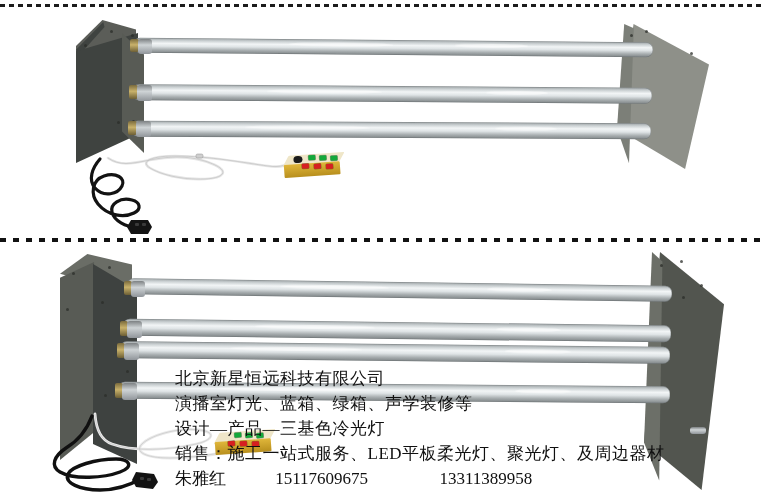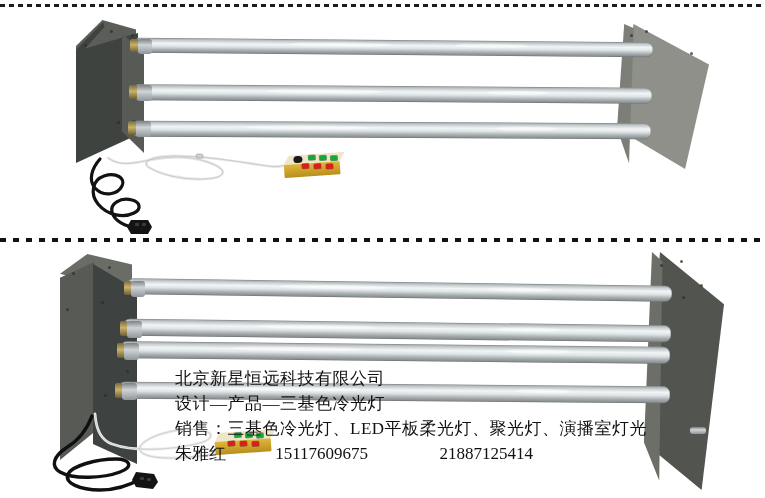--- a/index.html
+++ b/index.html
@@ -376,22 +376,23 @@
       <span class="btn green" style="left:31px; top:2px;"></span>
       <span class="btn green" style="left:42px; top:3px;"></span>
       <span class="btn red" style="left:13px; top:9px;"></span>
       <span class="btn red" style="left:25px; top:10px;"></span>
       <span class="btn red" style="left:37px; top:11px;"></span>
     </div>
   </div>
 
   <div id="overlay-text">
     <div class="txt-line">北京新星恒远科技有限公司</div>
+    <div class="txt-line">演播室灯光、蓝箱、绿箱、声学装修等</div>
     <div class="txt-line">设计—产品—三基色冷光灯</div>
-    <div class="txt-line">销售：三基色冷光灯、LED平板柔光灯、聚光灯、演播室灯光</div>
+    <div class="txt-line">销售：施工一站式服务、LED平板柔光灯、聚光灯、及周边器材</div>
     <div class="txt-line contact">
       <span class="name">朱雅红</span>
       <span class="phone">15117609675</span>
-      <span class="phone">21887125414</span>
+      <span class="phone">13311389958</span>
     </div>
   </div>
 
 </div>
 
 </body></html>

